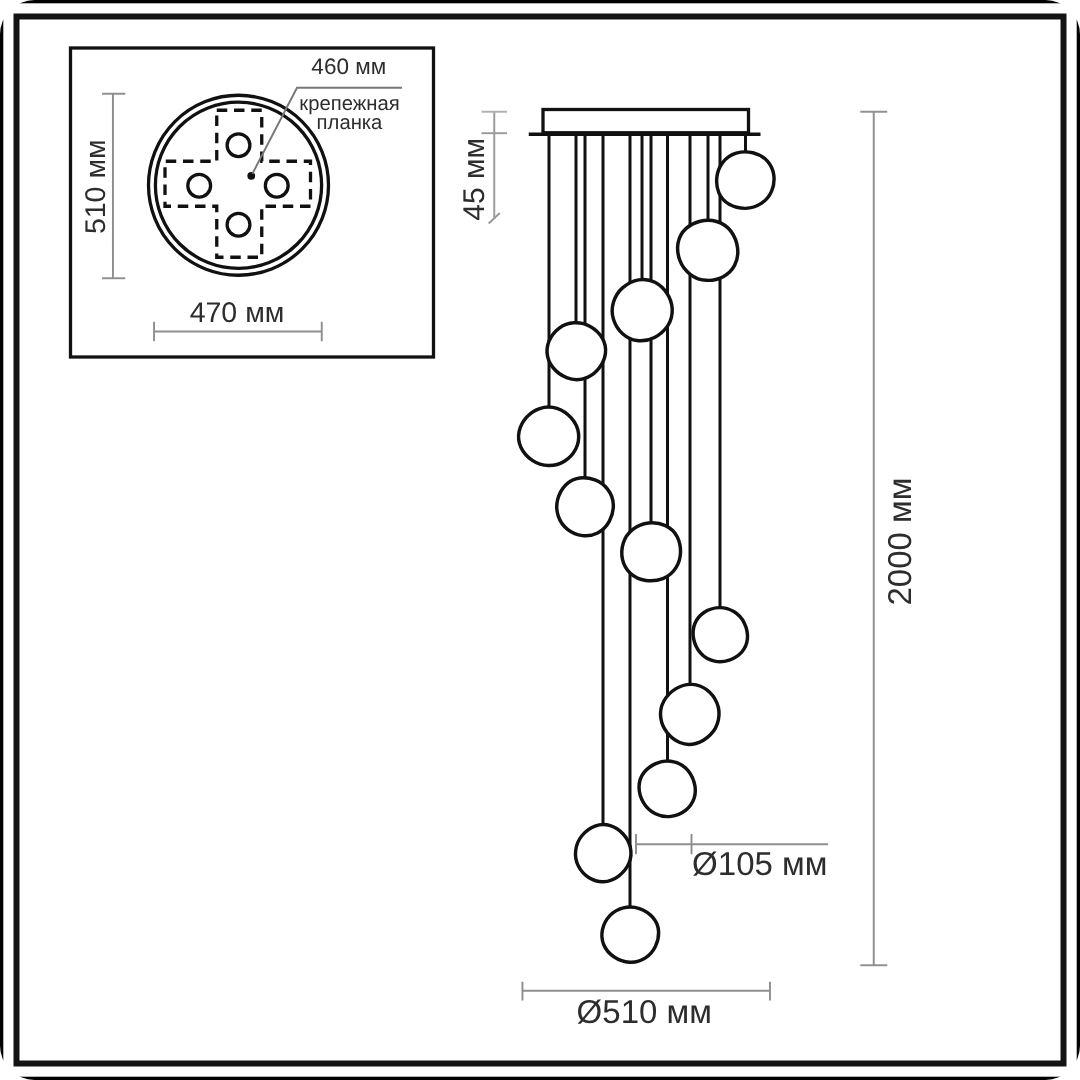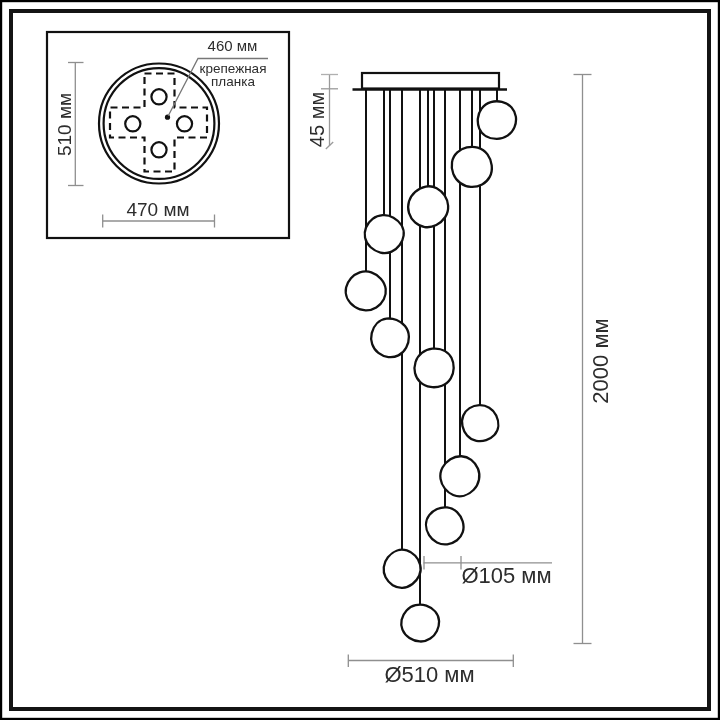--- a/index.html
+++ b/index.html
@@ -1,17 +1,17 @@
 <!DOCTYPE html>
 <html><head>
 <meta charset="utf-8">
 <style>
   html,body{margin:0;padding:0;background:#fff;}
   #stage{position:relative;width:720px;height:720px;background:#ffffff;overflow:hidden;
-         font-family:"Liberation Sans", sans-serif;}
+         font-family:"Liberation Sans", sans-serif;border-radius:23px;}
   svg{position:absolute;left:0;top:0;}
   text{fill:#2d2d2d;}
   .dim-text{font-size:22px;}
   .dim-text-sm{font-size:20px;}
   .inset-dim-text{font-size:19px;}
   .callout-text{font-size:15px;}
   .callout-sub{font-size:13.5px;}
 </style>
 </head>
 <body>

